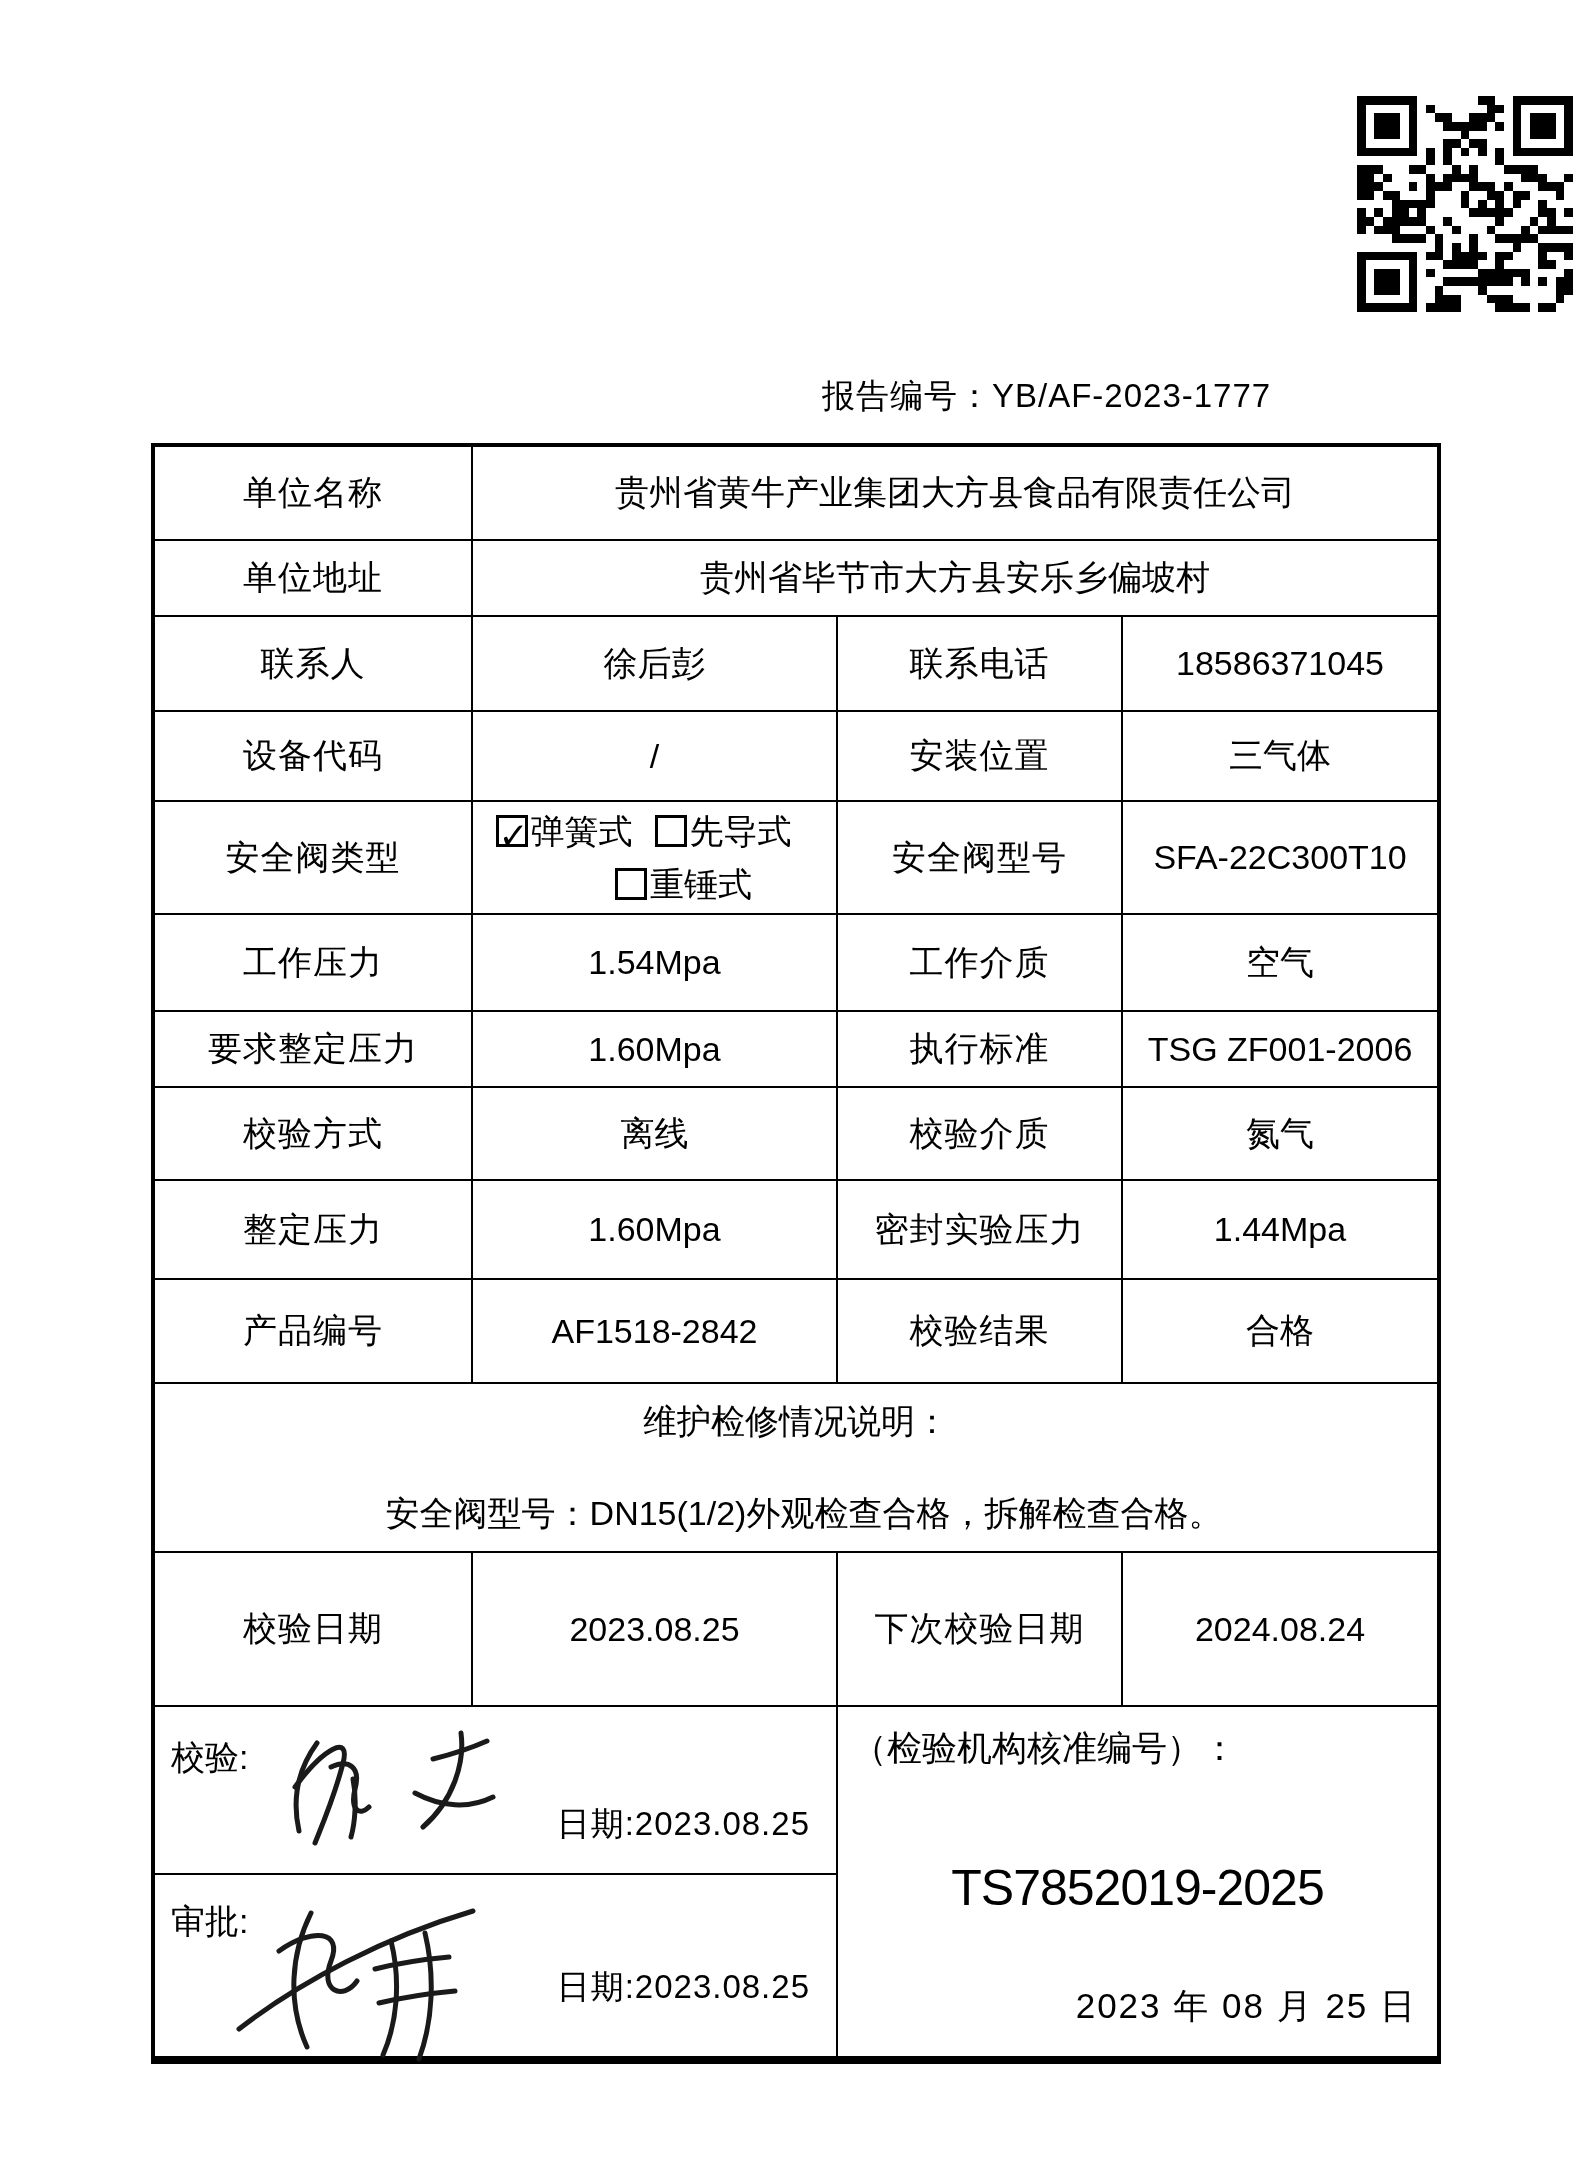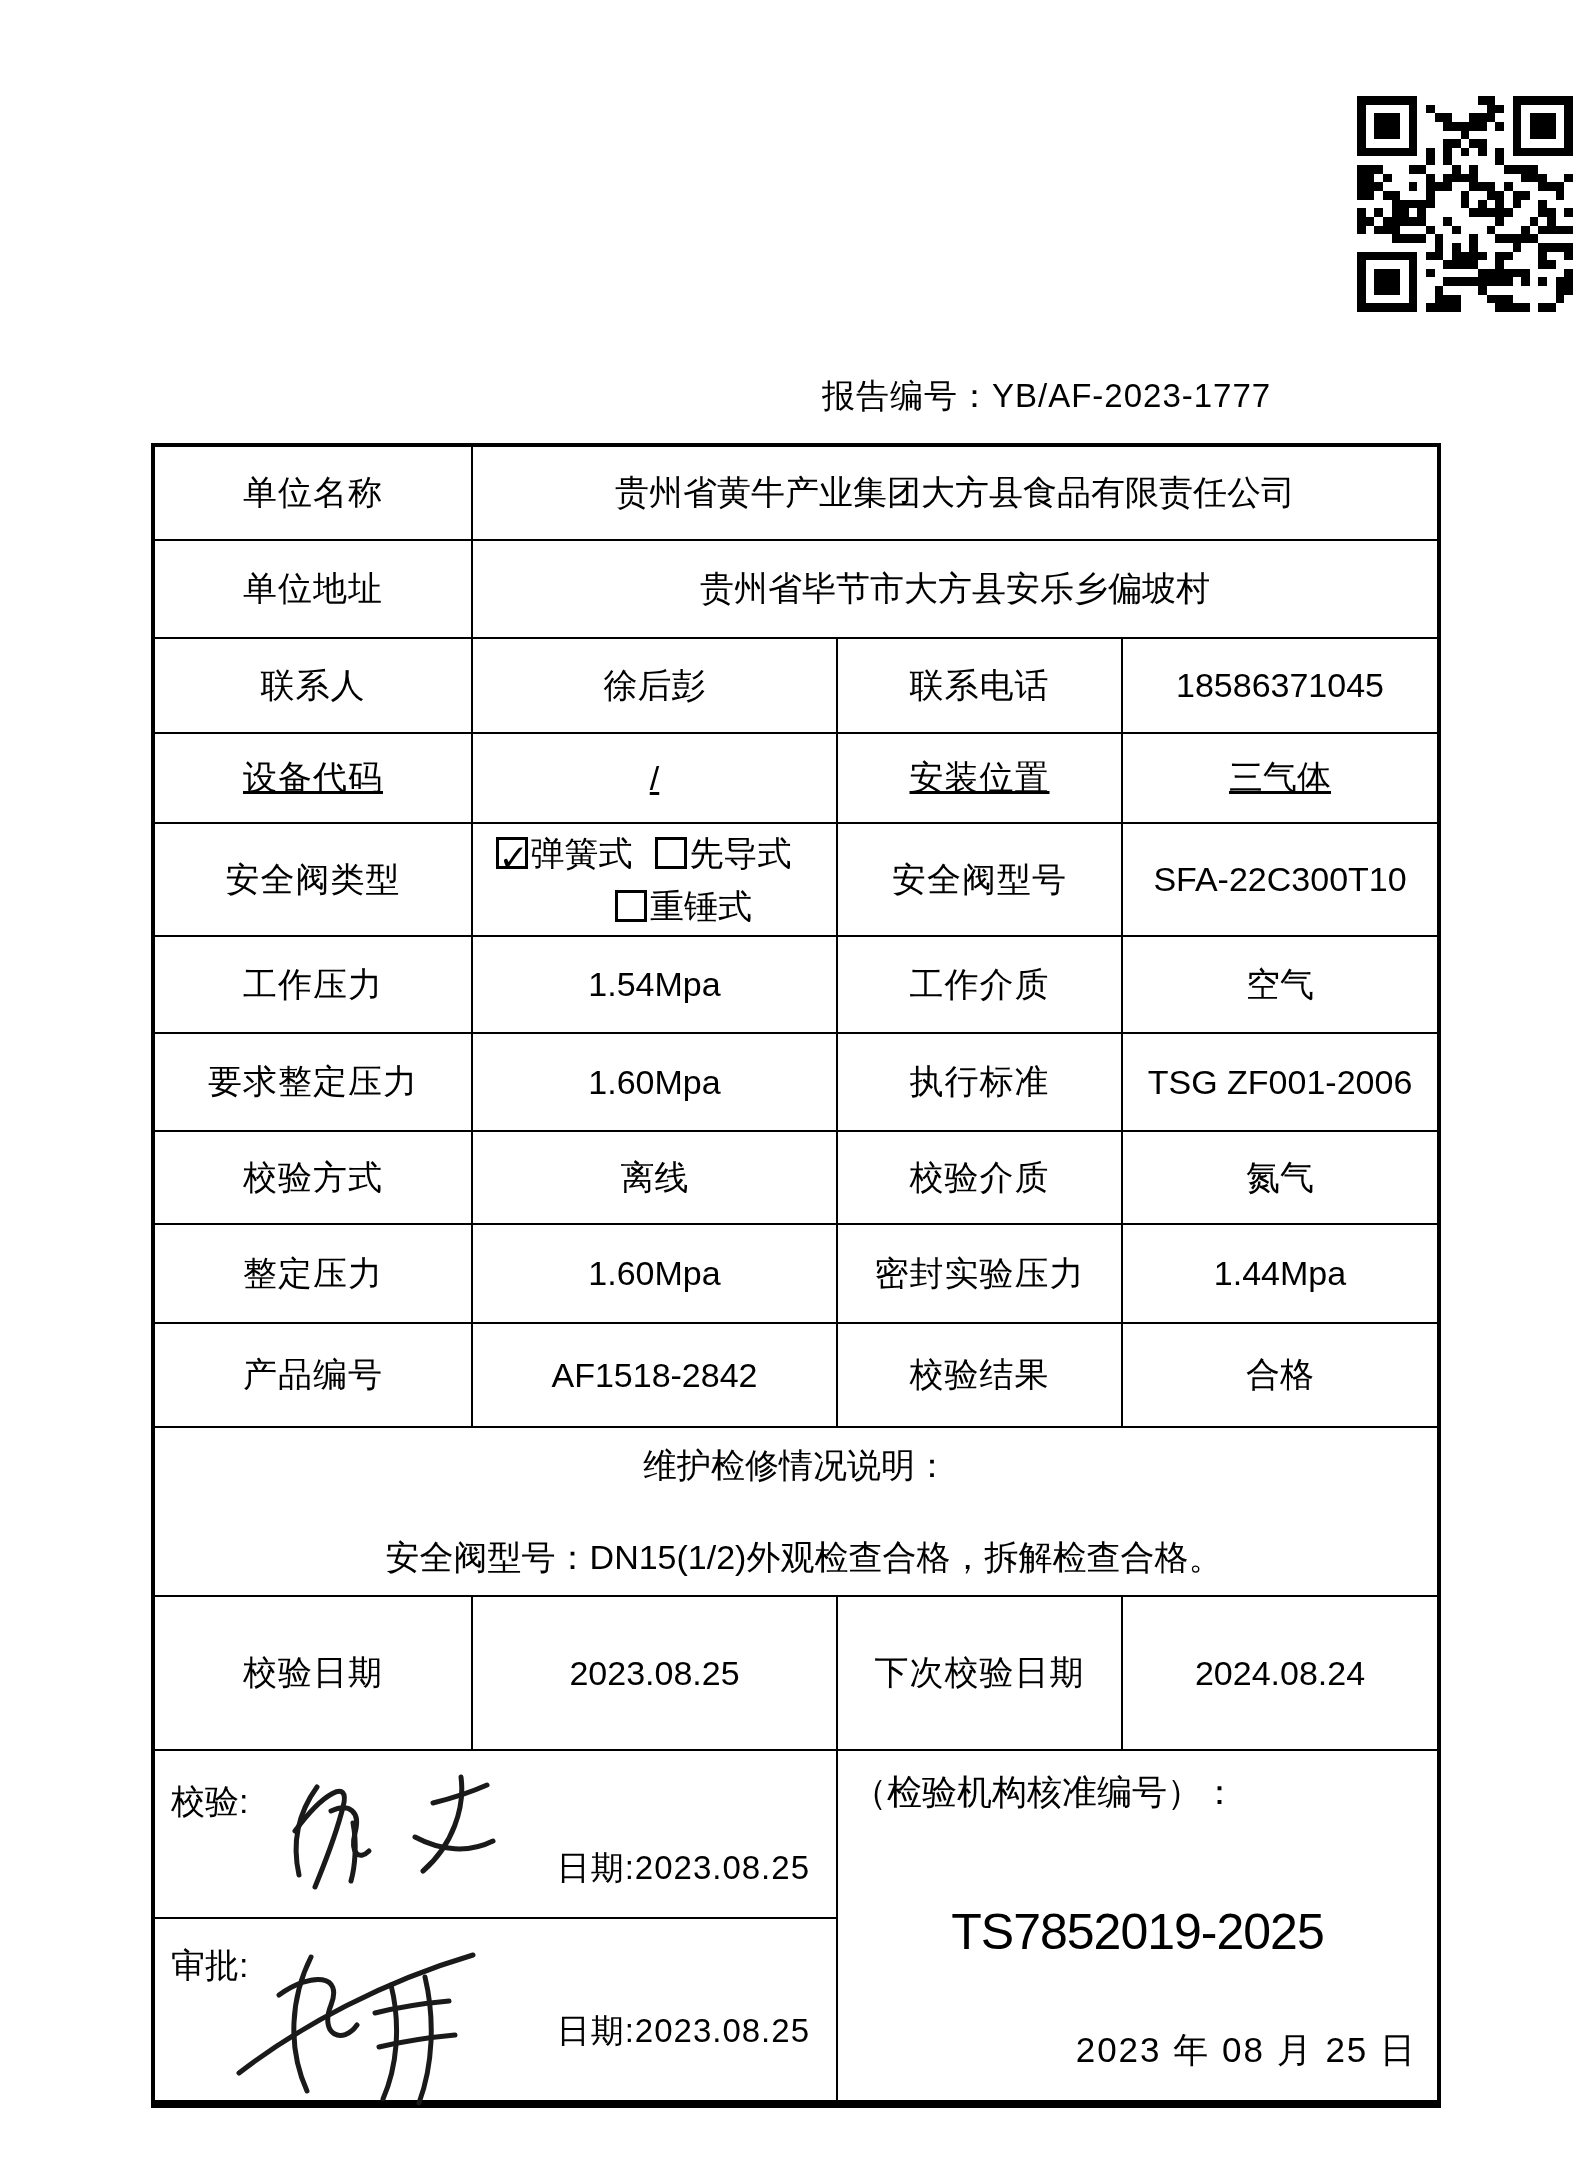--- a/index.html
+++ b/index.html
@@ -18,21 +18,21 @@
   .report-no{position:absolute;left:822px;top:374px;font-size:33px;letter-spacing:1px;}
 
   
   table.main{position:absolute;left:151px;top:443px;width:1286px;table-layout:fixed;
              border-collapse:collapse;border:4px solid #000;border-bottom:8px solid #000;}
   table.main td{border:2px solid #000;text-align:center;vertical-align:middle;
                 font-size:34px;padding:0;overflow:visible;}
   td.lbl{letter-spacing:1px;}
   td.num{font-size:36px;letter-spacing:0;}
   
-  tr.h95{height:95px;} tr.h96{height:98px;} tr.h90{height:90px;text-decoration:underline;} tr.h113{height:113px;}
+  tr.h95{height:95px;} tr.h96{height:76px;} tr.h90{height:90px;} tr.h113{height:113px;}
   tr.h97{height:97px;} tr.h93{height:93px;} tr.h99{height:99px;} tr.h92{height:104px;}
   tr.h169{height:169px;} tr.h154{height:154px;} tr.h168{height:168px;} tr.h186{height:186px;}
 
   
   td.valve{text-align:left;padding:6px 10px 6px 22px;line-height:1.55;}
   .vline{white-space:nowrap;}
   .vline2{margin-left:80px;}
   .opt{margin-right:22px;white-space:nowrap;}
   .cb-box{display:inline-block;width:26px;height:26px;border:3px solid #000;
           position:relative;vertical-align:-4px;margin-right:3px;}

